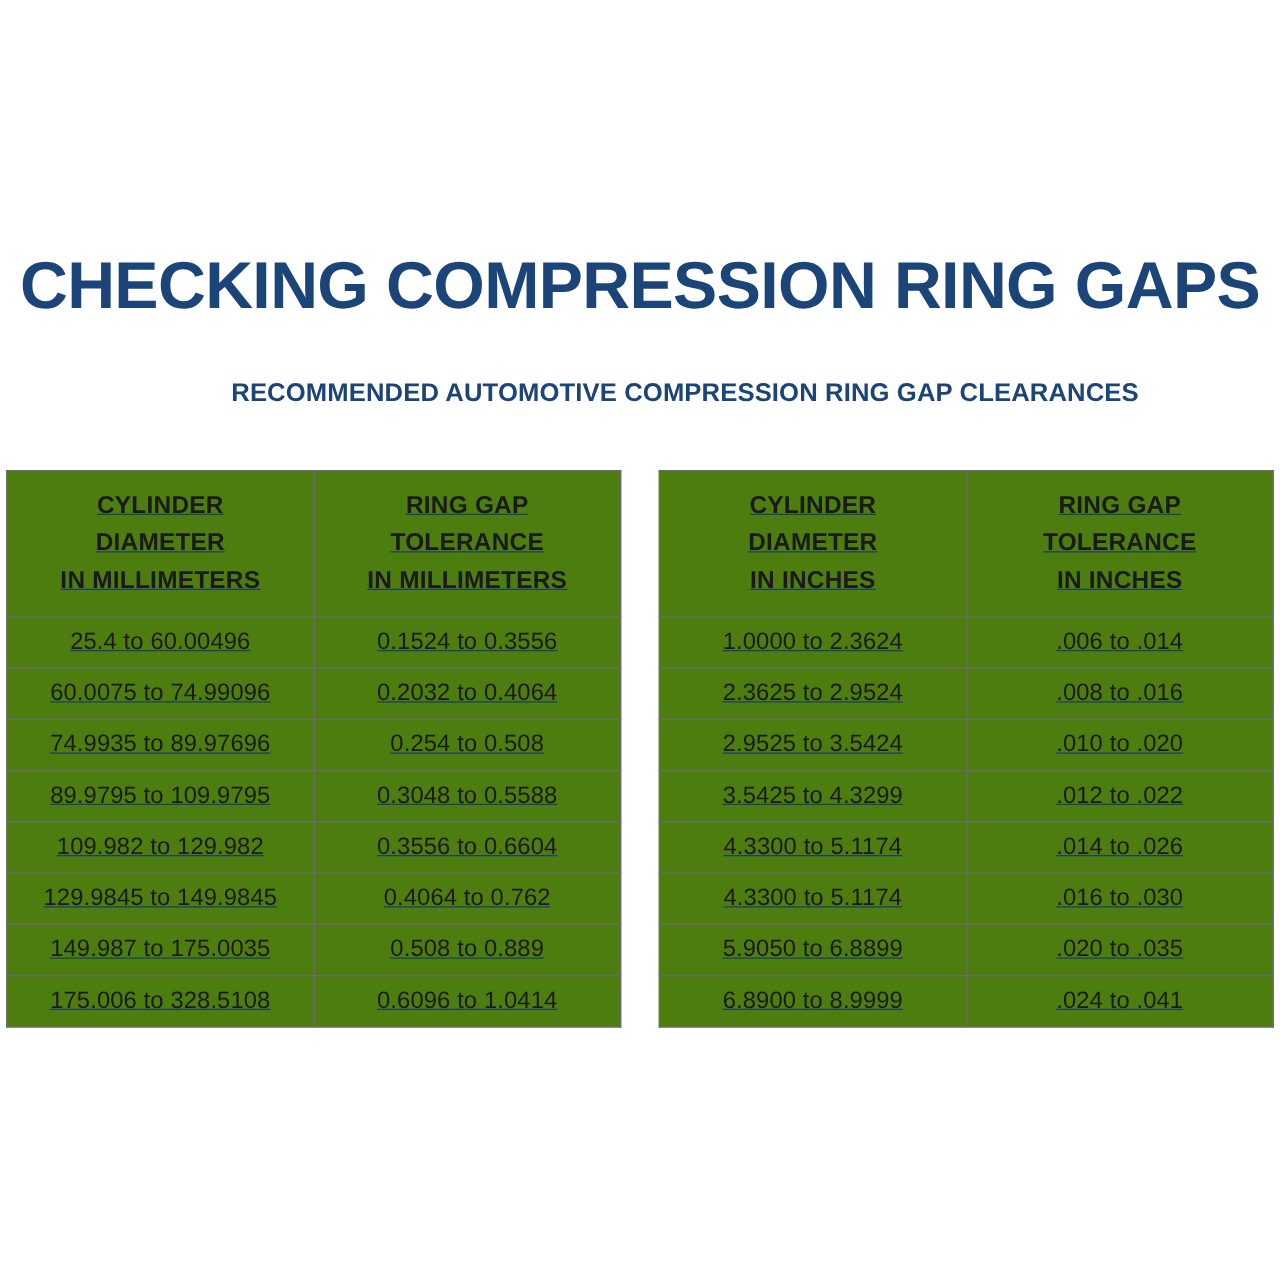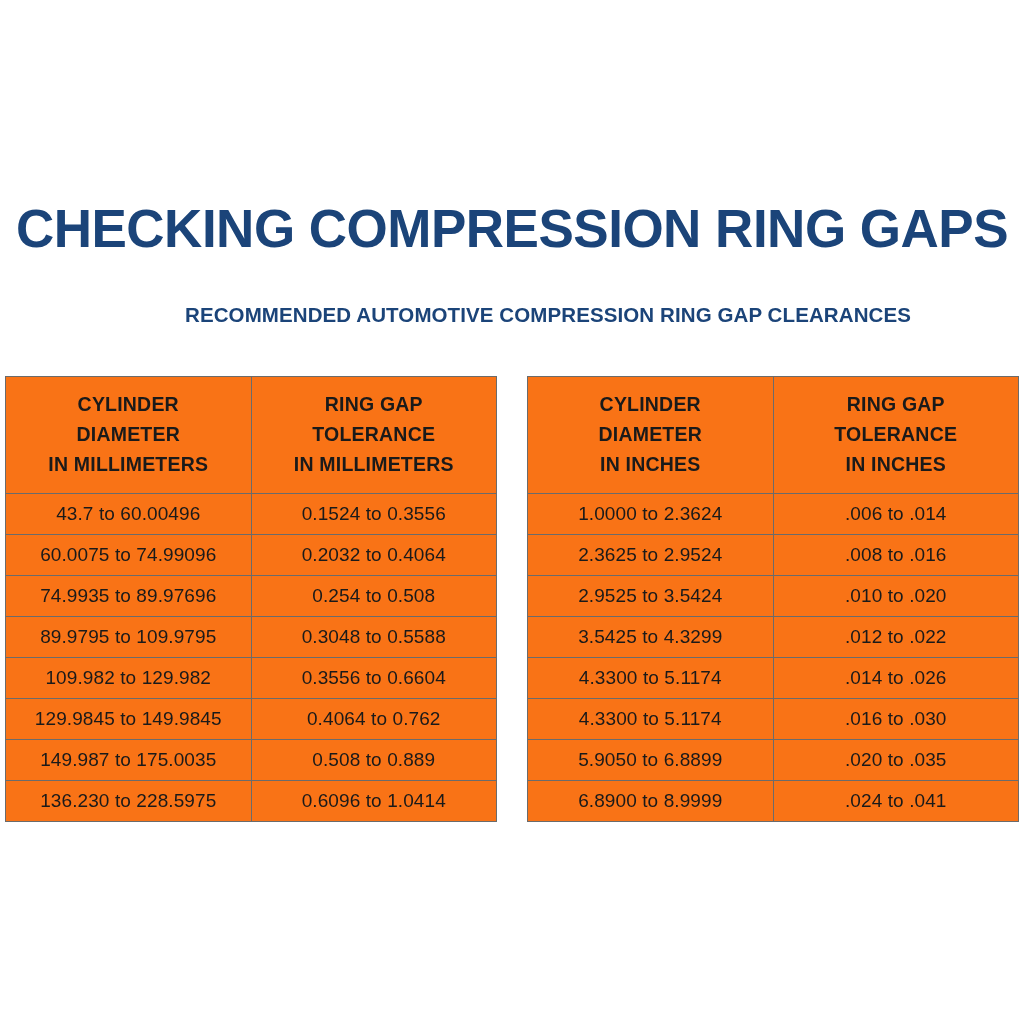--- a/index.html
+++ b/index.html
@@ -49,22 +49,23 @@
     top: 376px;
     left: 0;
     width: 1024px;
     display: flex;
     justify-content: space-between;
     padding: 0 5px;
     box-sizing: border-box;
   }
   table.gap-table {
     border-collapse: collapse;
-    background: #f97316;
+    background: #4d7c0f;
     table-layout: fixed;
+    text-decoration: underline;
   }
   table.gap-table.metric { width: 492px; }
   table.gap-table.imperial { width: 492px; }
   table.gap-table th, table.gap-table td {
     border: 1px solid #6b6b6b;
     color: #1a1a1a;
     text-align: center;
     font-family: "Liberation Sans", sans-serif;
   }
   table.gap-table th {
@@ -106,21 +107,21 @@
           </th>
           <th class="col-b">
             <span class="hdr-line">RING GAP</span>
             <span class="hdr-line">TOLERANCE</span>
             <span class="hdr-line">IN MILLIMETERS</span>
           </th>
         </tr>
       </thead>
       <tbody>
         <tr>
-          <td>43.7 to 60.00496</td>
+          <td>25.4 to 60.00496</td>
           <td>0.1524 to 0.3556</td>
         </tr>
         <tr>
           <td>60.0075 to 74.99096</td>
           <td>0.2032 to 0.4064</td>
         </tr>
         <tr>
           <td>74.9935 to 89.97696</td>
           <td>0.254 to 0.508</td>
         </tr>
@@ -134,21 +135,21 @@
         </tr>
         <tr>
           <td>129.9845 to 149.9845</td>
           <td>0.4064 to 0.762</td>
         </tr>
         <tr>
           <td>149.987 to 175.0035</td>
           <td>0.508 to 0.889</td>
         </tr>
         <tr>
-          <td>136.230 to 228.5975</td>
+          <td>175.006 to 328.5108</td>
           <td>0.6096 to 1.0414</td>
         </tr>
       </tbody>
     </table>
 
     <table class="gap-table imperial">
       <thead>
         <tr>
           <th class="col-a">
             <span class="hdr-line">CYLINDER</span>

